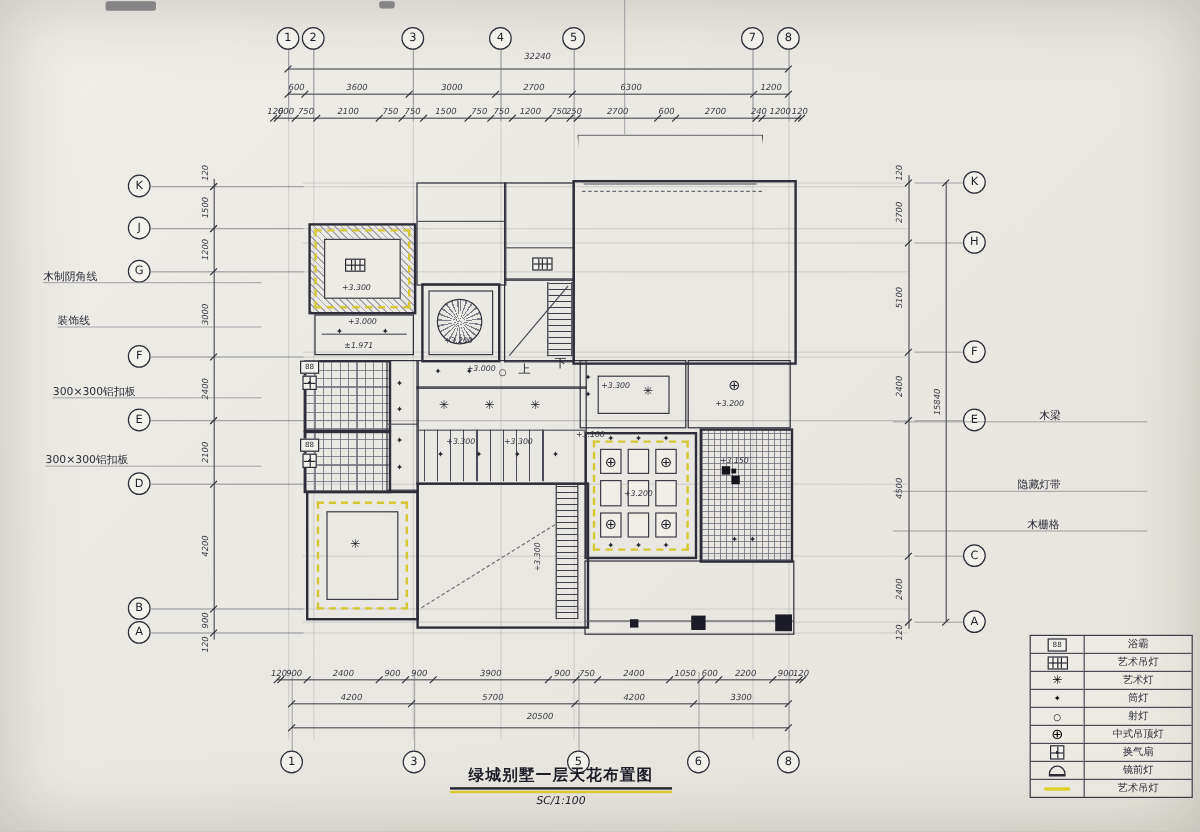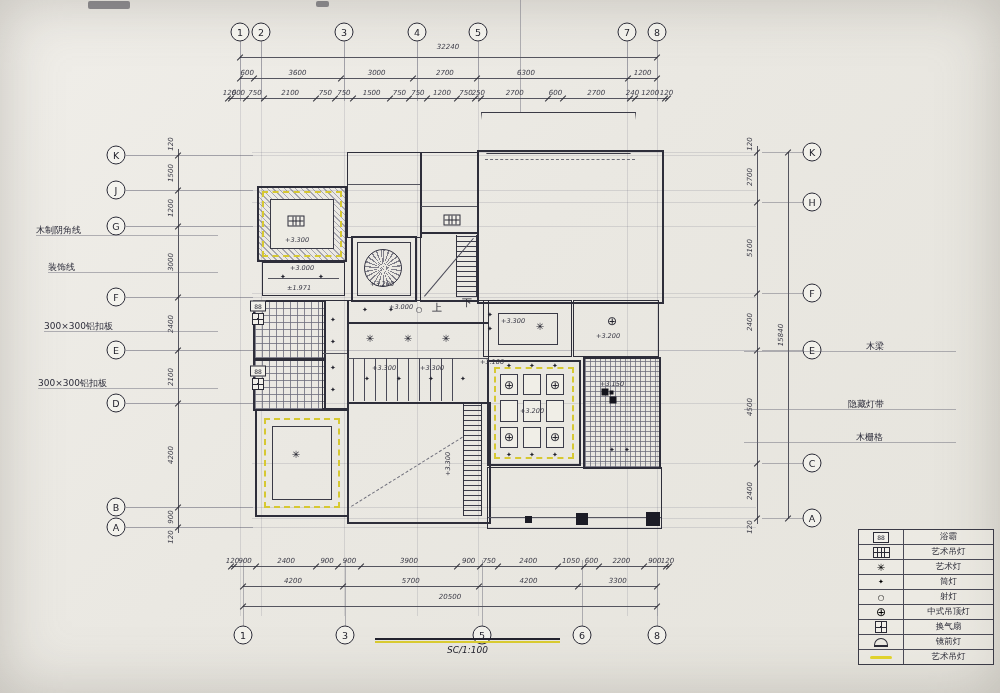--- a/index.html
+++ b/index.html
@@ -582,17 +582,18 @@
       </div>
       <div class="lrow">
         <div class="lsym">
           <span class="strip"></span>
         </div>
         <div class="llab">艺术吊灯</div>
       </div>
     </div>
 
   <div id="titleblock">
+    <div id="title-text">绿城别墅一层天花布置图</div>
     <div id="title-rule"></div>
     <div id="title-rule2"></div>
     <div id="title-scale">SC/1:100</div>
   </div>
 </div>
 
 </body></html>

